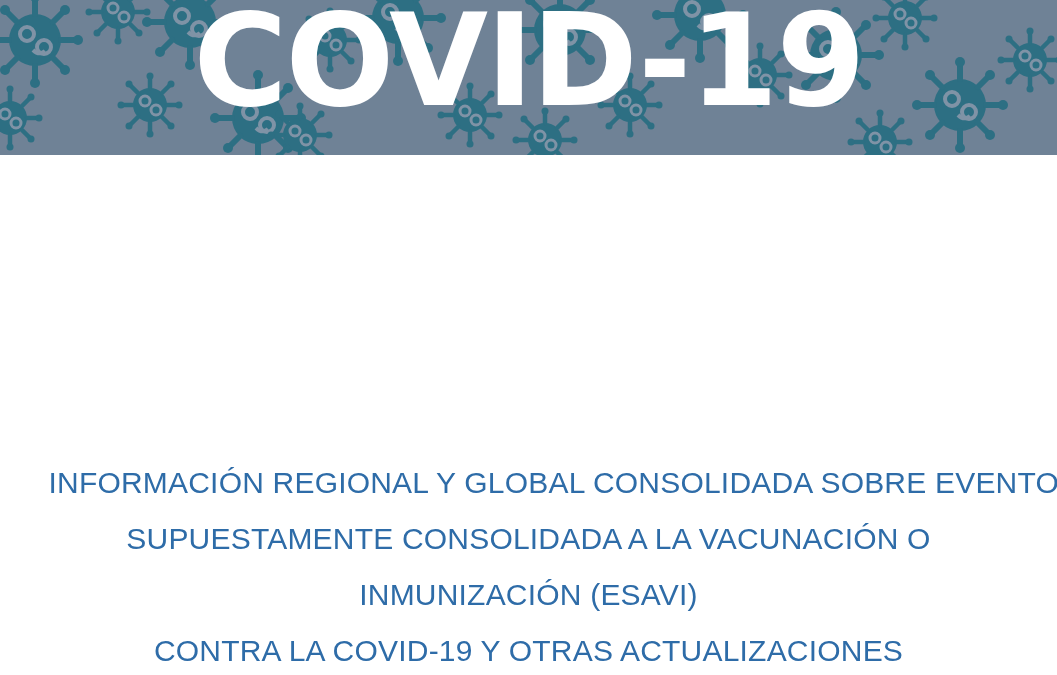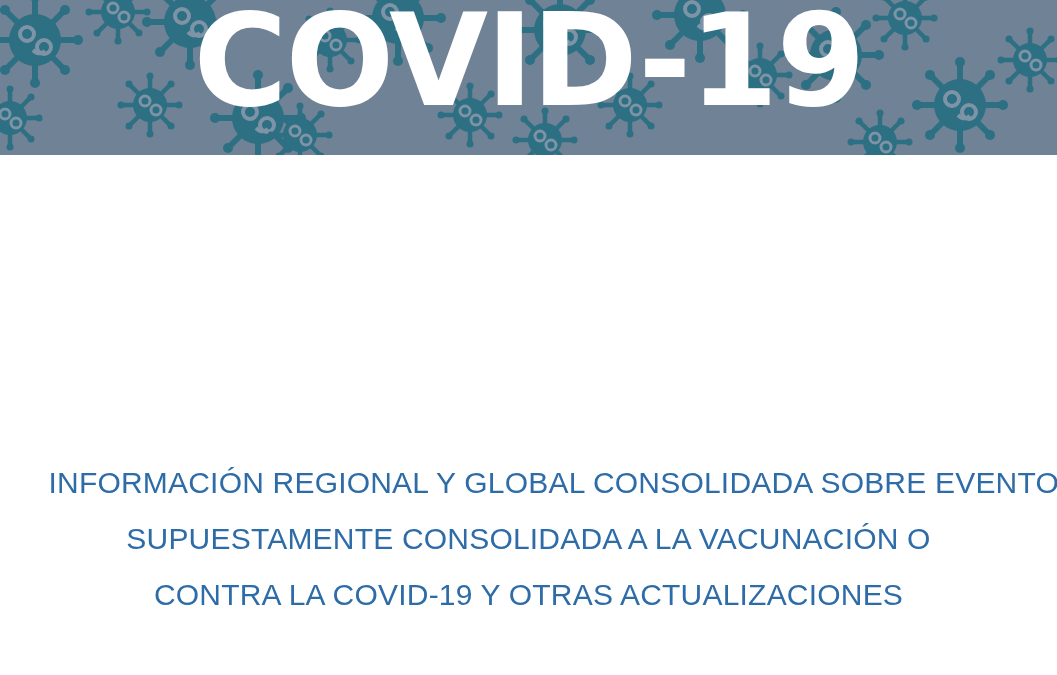--- a/index.html
+++ b/index.html
@@ -178,17 +178,18 @@
         <use href="#virus-sm" x="880" y="142"></use>
       </svg>
     </div>
     <div class="banner-title">COVID-19</div>
   </div>
 
   <div class="content">
     <div class="subtitle-block">
       <div class="subtitle-line l1">INFORMACIÓN REGIONAL Y GLOBAL CONSOLIDADA SOBRE EVENTOS</div>
       <div class="subtitle-line l2">SUPUESTAMENTE CONSOLIDADA A LA VACUNACIÓN O</div>
+      <div class="subtitle-line l3">INMUNIZACIÓN (ESAVI)</div>
       <div class="subtitle-line l4">CONTRA LA COVID-19 Y OTRAS ACTUALIZACIONES</div>
     </div>
   </div>
 
 </div>
 
 </body></html>

